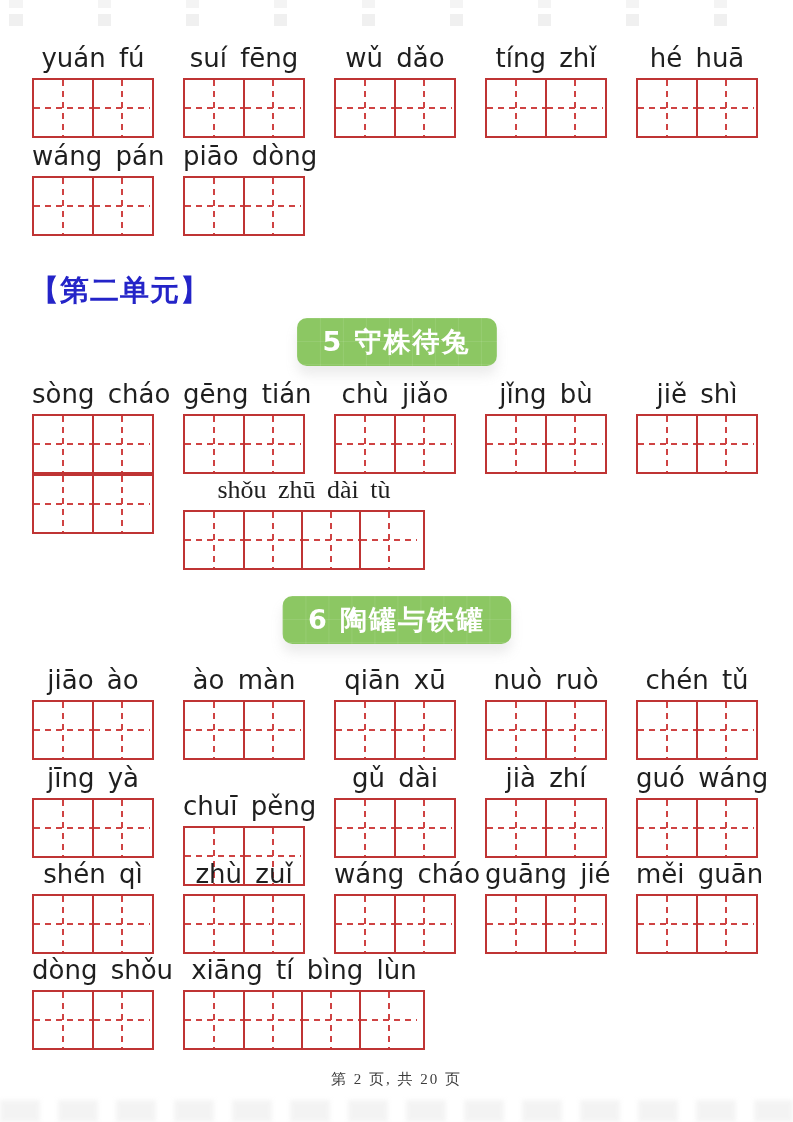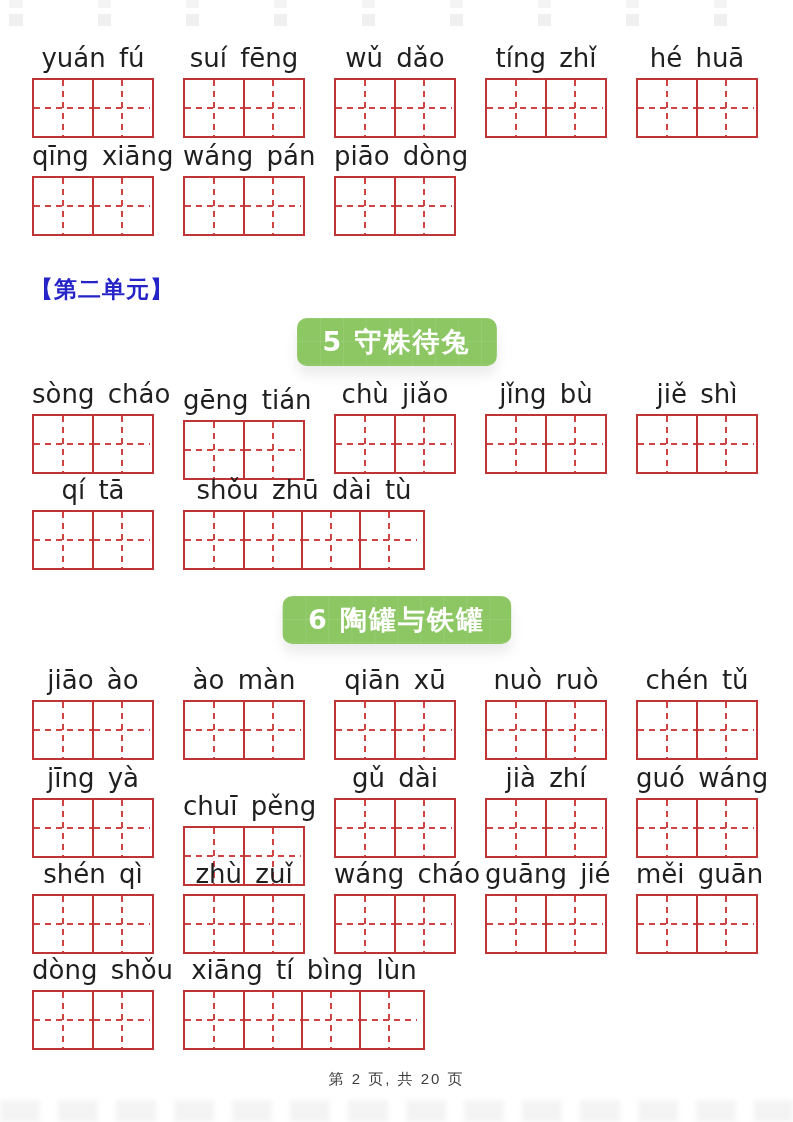--- a/index.html
+++ b/index.html
@@ -61,21 +61,21 @@
     background:repeating-linear-gradient(to bottom,var(--dash-red) 0 6px,transparent 6px 11px);
   }
   .cell::after{ 
     content:"";position:absolute;left:0;right:0;top:50%;height:2px;margin-top:-1px;
     background:repeating-linear-gradient(to right,var(--dash-red) 0 6px,transparent 6px 11px);
   }
 
   .unit-header{
     position:absolute;left:30px;top:274px;
     font-family:"Liberation Serif","DejaVu Serif",serif;
-    font-weight:bold;font-size:23px;line-height:32px;
+    font-weight:bold;font-size:29px;line-height:32px;
     color:var(--header-blue);
     letter-spacing:1px;
   }
 
   .lesson-badge{
     position:absolute;left:50%;transform:translateX(-50%);
     height:48px;padding:0 26px;
     background-color:var(--badge-green);
     background-image:
       linear-gradient(rgba(255,255,255,.09) 1px,transparent 1px),
@@ -85,21 +85,21 @@
     color:#ffffff;font-weight:bold;font-size:27px;line-height:48px;
     letter-spacing:2px;white-space:nowrap;
     box-shadow:0 9px 12px rgba(150,150,150,.18);
   }
   .badge-5{top:318px;text-align:right;}
   .badge-6{top:596px;}
 
   .footer{
     position:absolute;left:0;right:0;top:1070px;
     text-align:center;
-    font-family:Liberation Sans, sans-serif;
+    font-family:Liberation Serif, serif;
     font-size:15px;color:#3c3c3c;letter-spacing:2px;
   }
 
   
   #row-1{top:42px;}  #row-2{top:140px;}
   #row-3{top:378px;} #row-4{top:474px;}
   #row-5{top:664px;} #row-6{top:762px;}
   #row-7{top:858px;} #row-8{top:954px;}
 </style>
 </head>
@@ -141,27 +141,20 @@
       <div class="word-item" style="width: 122px;">
         <div class="pinyin">hé huā</div>
         <div class="grid">
           <div class="cell"></div>
           <div class="cell"></div>
         </div>
       </div>
     </div>
   <div class="word-row" id="row-2">
       <div class="word-item" style="width: 122px;">
-        <div class="pinyin">qīng xiāng</div>
-        <div class="grid">
-          <div class="cell"></div>
-          <div class="cell"></div>
-        </div>
-      </div>
-      <div class="word-item" style="width: 122px;">
         <div class="pinyin">wáng pán</div>
         <div class="grid">
           <div class="cell"></div>
           <div class="cell"></div>
         </div>
       </div>
       <div class="word-item" style="width: 122px;">
         <div class="pinyin">piāo dòng</div>
         <div class="grid">
           <div class="cell"></div>
@@ -175,21 +168,21 @@
   <div class="lesson-badge badge-5">5 守株待兔</div>
 
   <div class="word-row" id="row-3">
       <div class="word-item" style="width: 122px;">
         <div class="pinyin">sòng cháo</div>
         <div class="grid">
           <div class="cell"></div>
           <div class="cell"></div>
         </div>
       </div>
-      <div class="word-item" style="width: 122px; margin-top: 6px;">
+      <div class="word-item" style="width: 122px;">
         <div class="pinyin">gēng tián</div>
         <div class="grid">
           <div class="cell"></div>
           <div class="cell"></div>
         </div>
       </div>
       <div class="word-item" style="width: 122px;">
         <div class="pinyin">chù jiǎo</div>
         <div class="grid">
           <div class="cell"></div>
@@ -206,27 +199,26 @@
       <div class="word-item" style="width: 122px;">
         <div class="pinyin">jiě shì</div>
         <div class="grid">
           <div class="cell"></div>
           <div class="cell"></div>
         </div>
       </div>
     </div>
   <div class="word-row" id="row-4">
       <div class="word-item" style="width: 122px;">
-        <div class="pinyin">qí tā</div>
-        <div class="grid">
-          <div class="cell"></div>
-          <div class="cell"></div>
-        </div>
-      </div>
-      <div class="word-item" style="width: 242px;">
+        <div class="grid">
+          <div class="cell"></div>
+          <div class="cell"></div>
+        </div>
+      </div>
+      <div class="word-item" style="width: 242px; font-family: Liberation Serif, serif;">
         <div class="pinyin">shǒu zhū dài tù</div>
         <div class="grid">
           <div class="cell"></div>
           <div class="cell"></div>
           <div class="cell"></div>
           <div class="cell"></div>
         </div>
       </div>
     </div>
 

